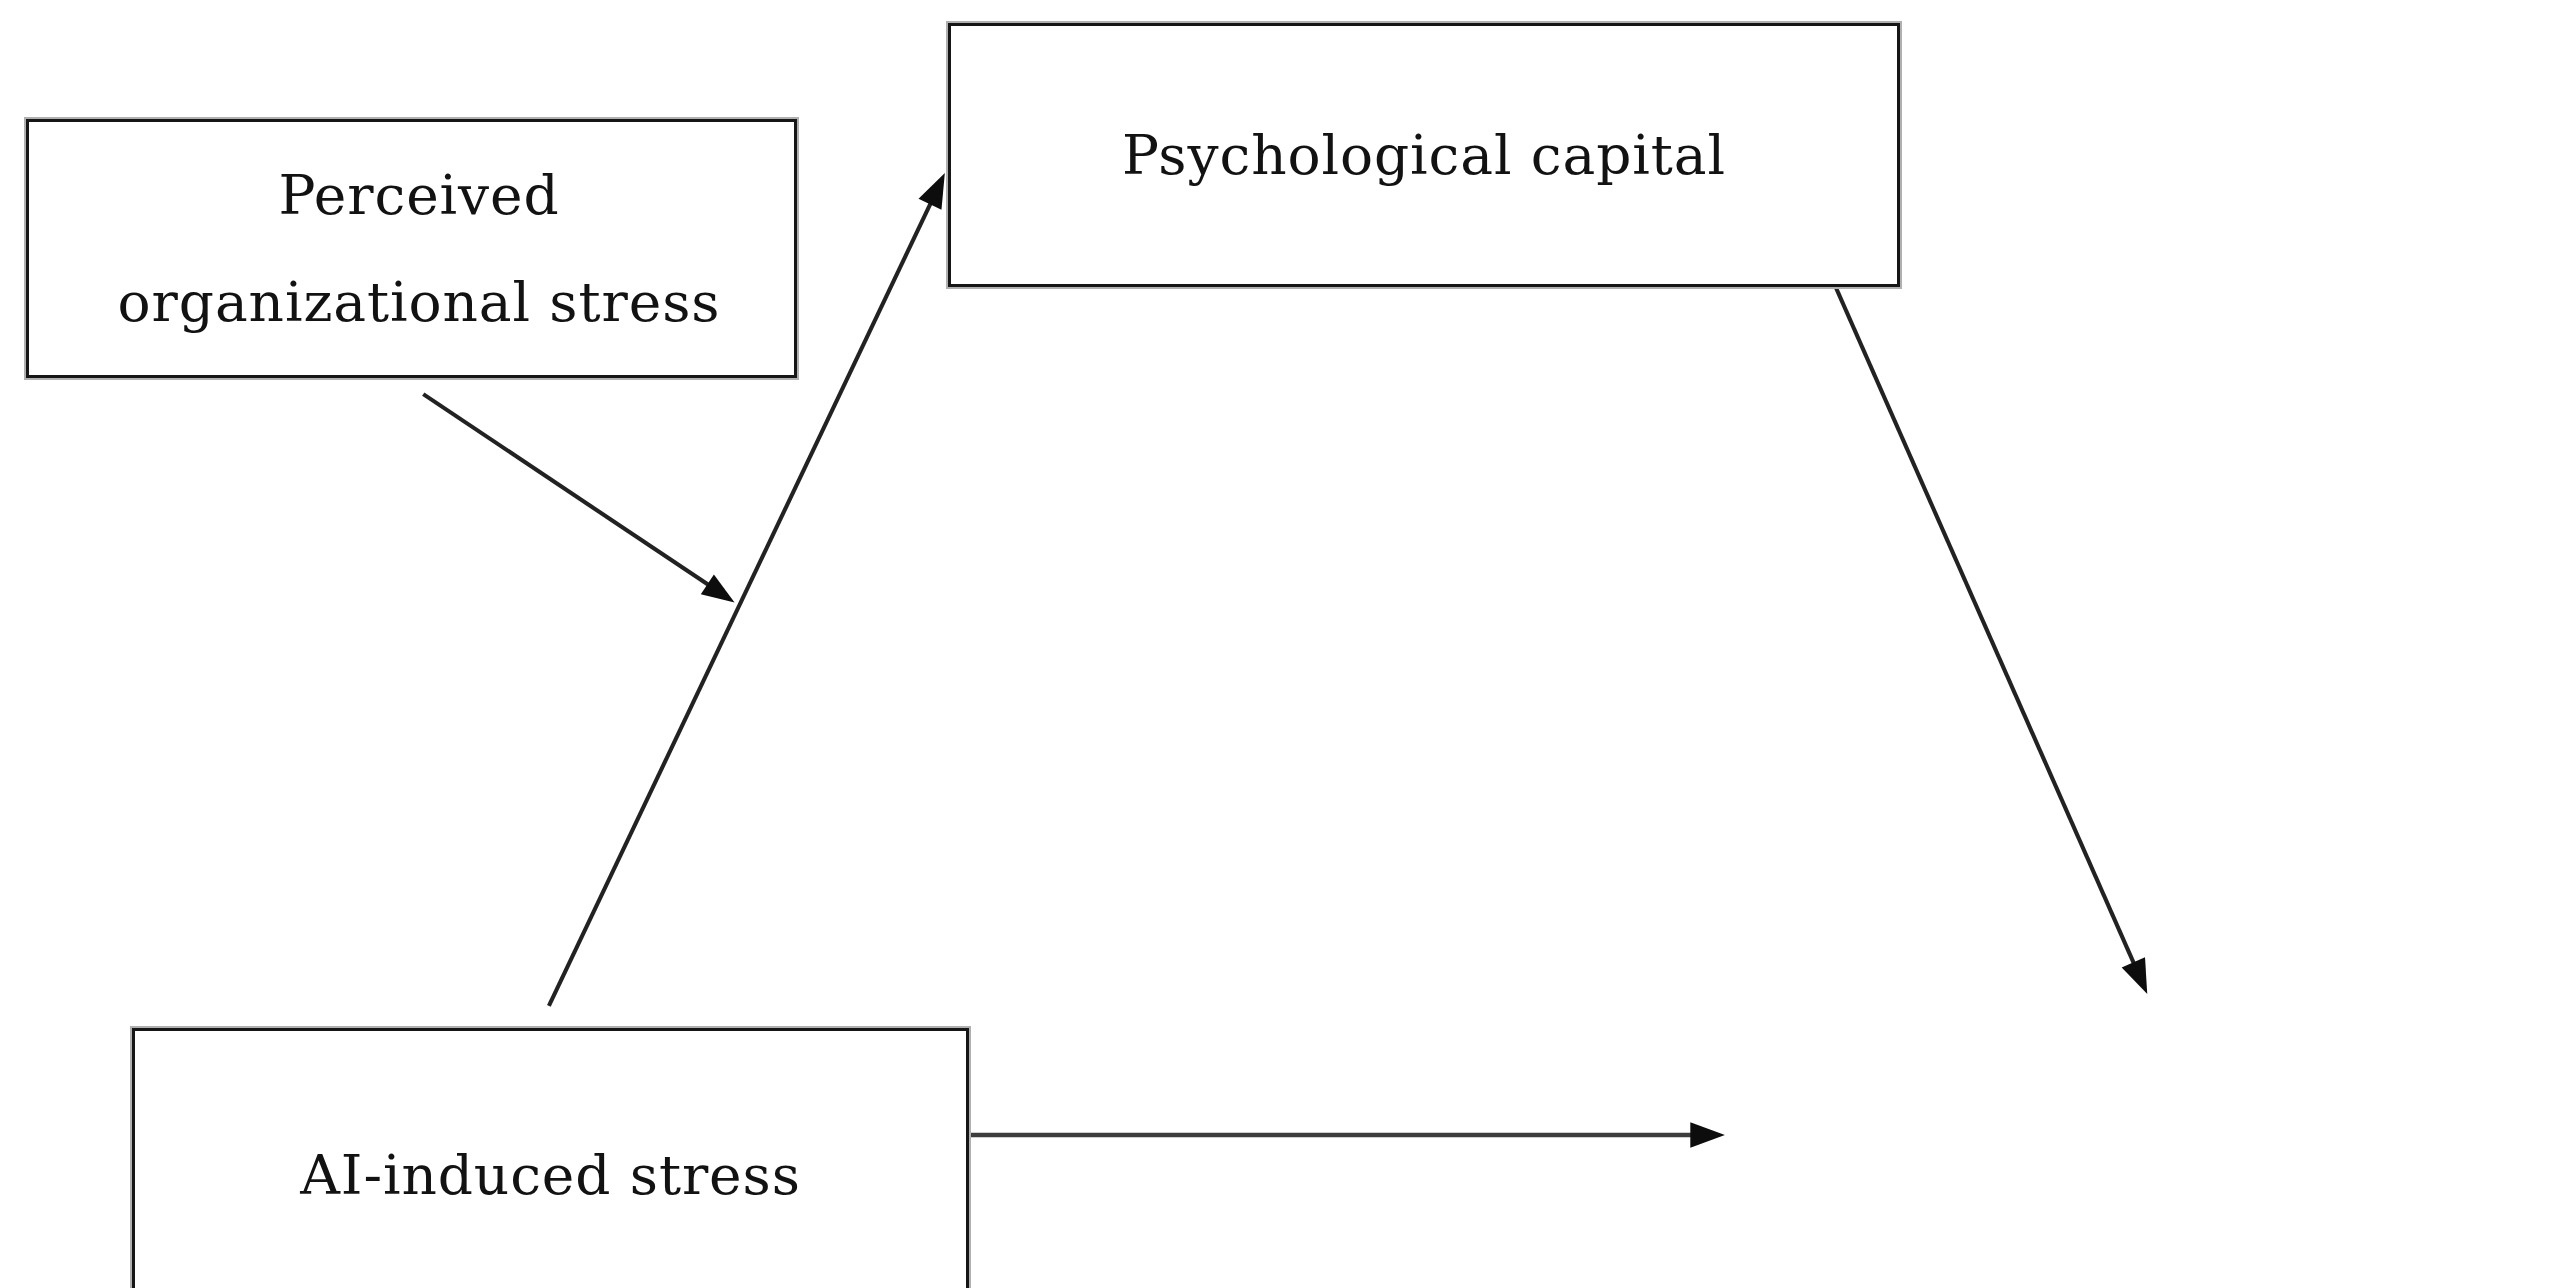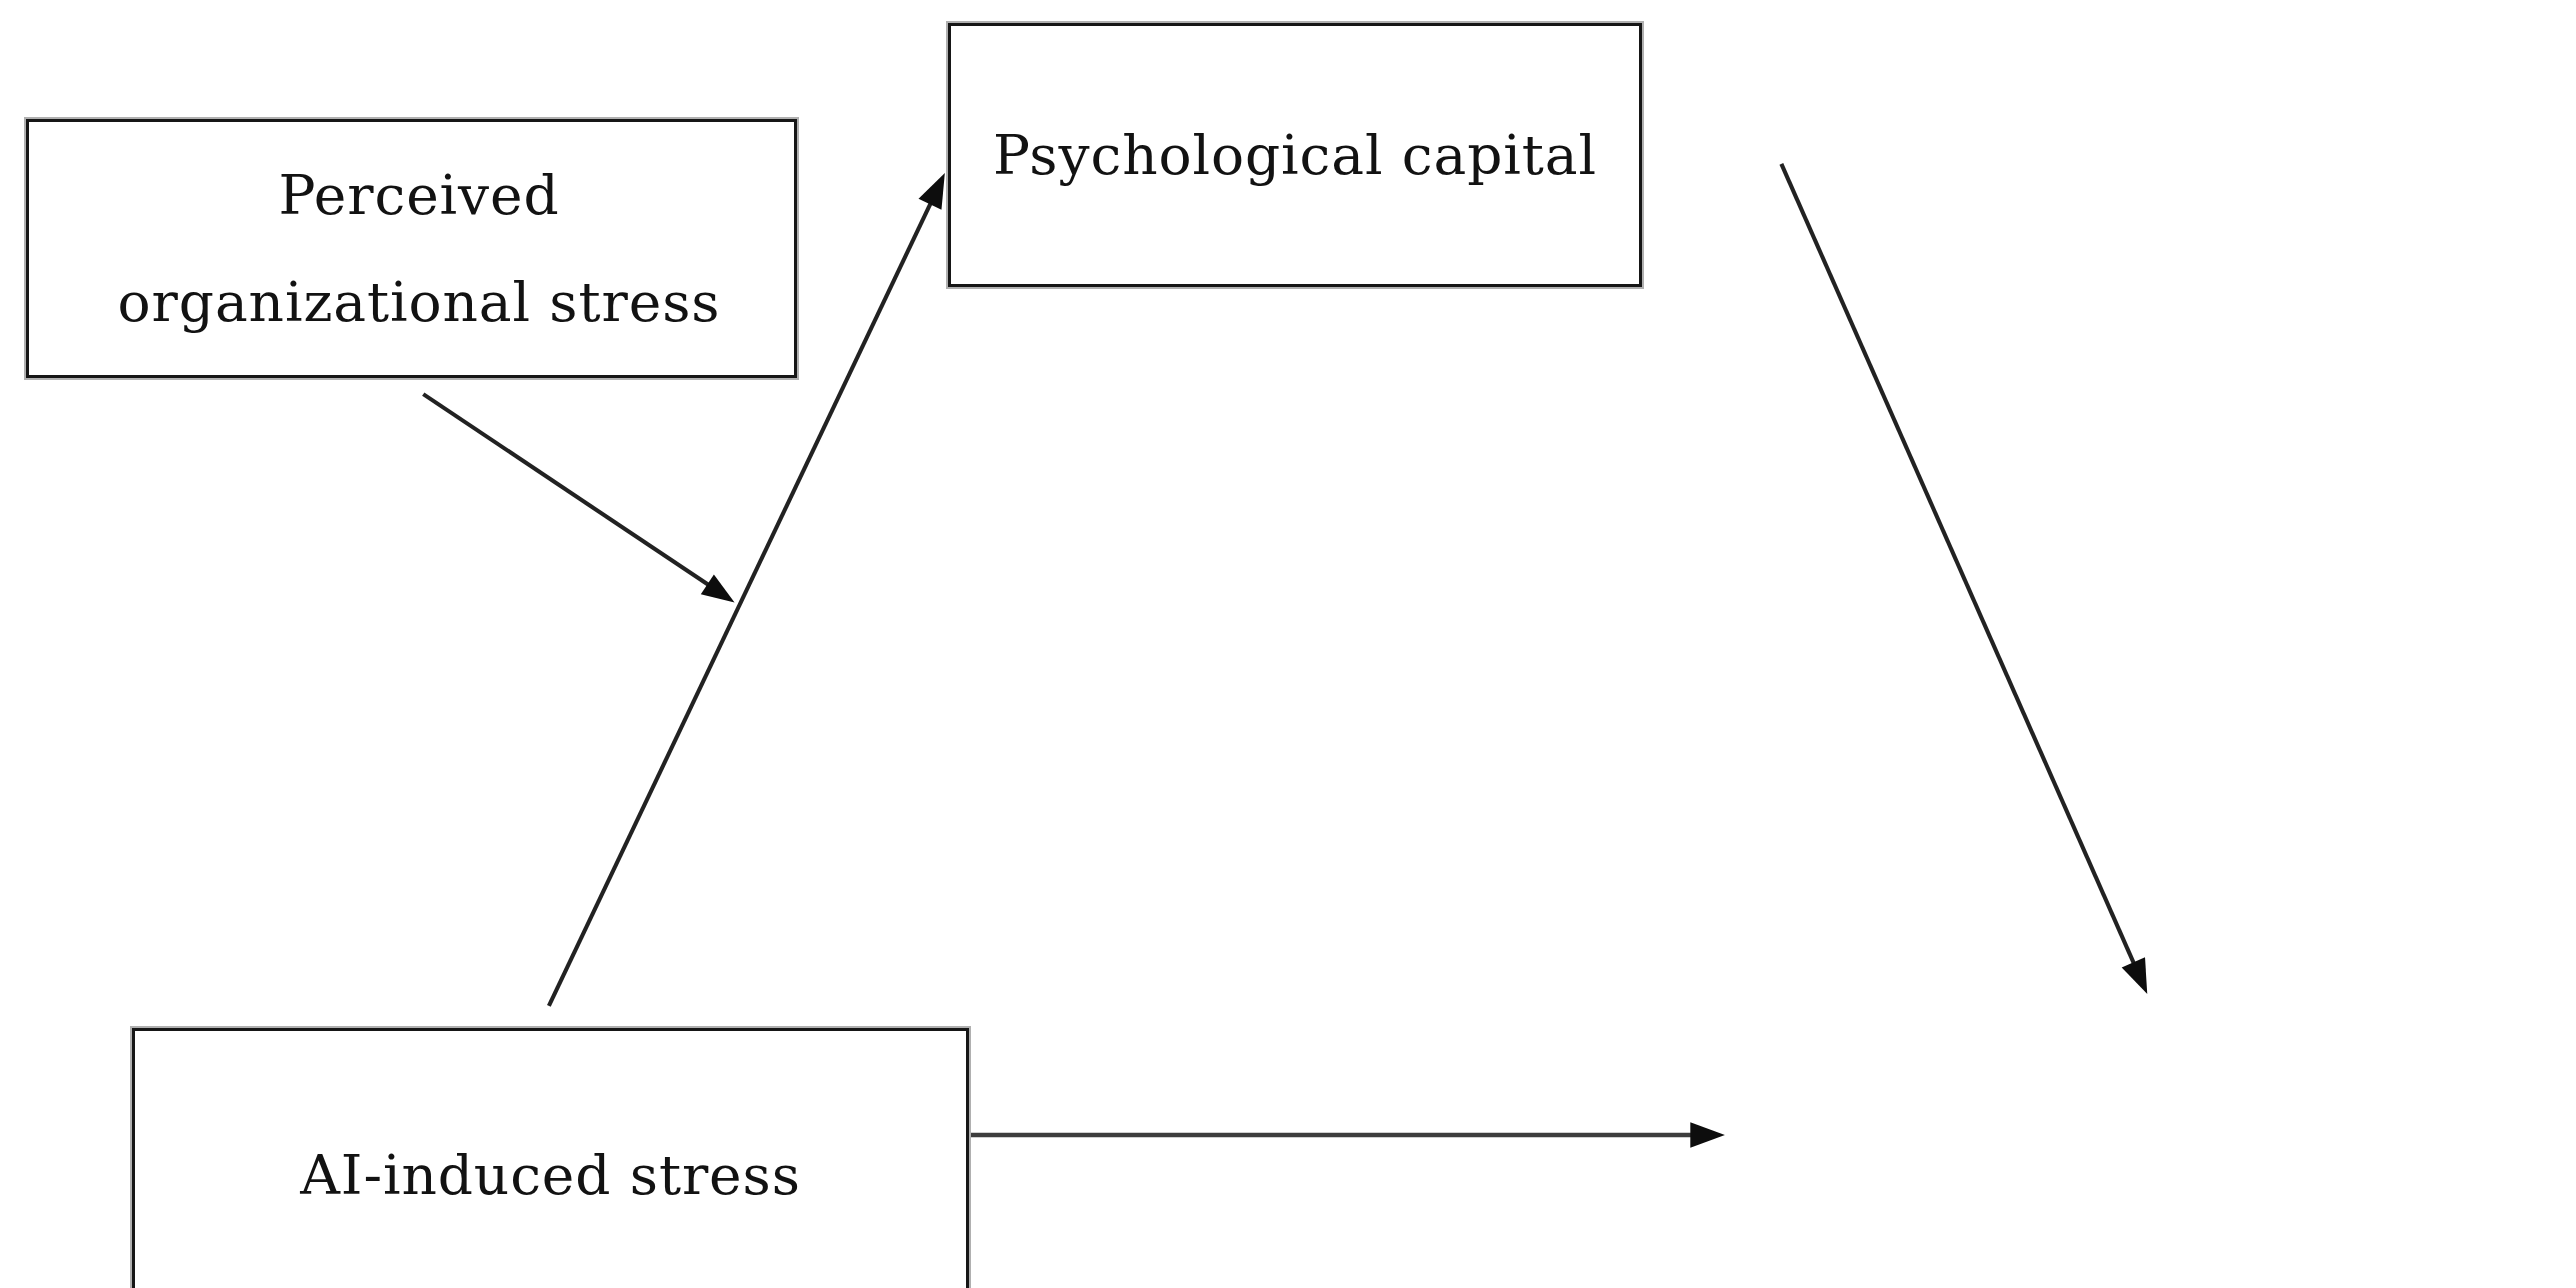--- a/index.html
+++ b/index.html
@@ -26,21 +26,21 @@
     flex-direction: column;
     align-items: center;
     justify-content: center;
     text-align: center;
     color: #121212;
     font-size: 55px;
     letter-spacing: 0.9px;
   }
   .node .line { display: block; line-height: 107px; white-space: nowrap; }
   #node-pos { left: 25.5px;   top: 119px;  width: 771px; height: 259px; padding-left: 16px; }
-  #node-pc  { left: 948px; top: 23px;   width: 694px; height: 264px; align-items: center; }
+  #node-pc  { left: 948px; top: 23px;   width: 952px; height: 264px; align-items: center; }
   #node-ai  { left: 132px;  top: 1006px; width: 837px; height: 294px; margin-top: 22px; }
   #node-we  { left: 1727px; top: 1001px; width: 824px; height: 264px; }
 </style>
 </head>
 <body>
 
 <div id="canvas">
 
   <svg id="arrow-layer" viewBox="0 0 2830 1415" xmlns="http://www.w3.org/2000/svg" aria-hidden="true">
 

